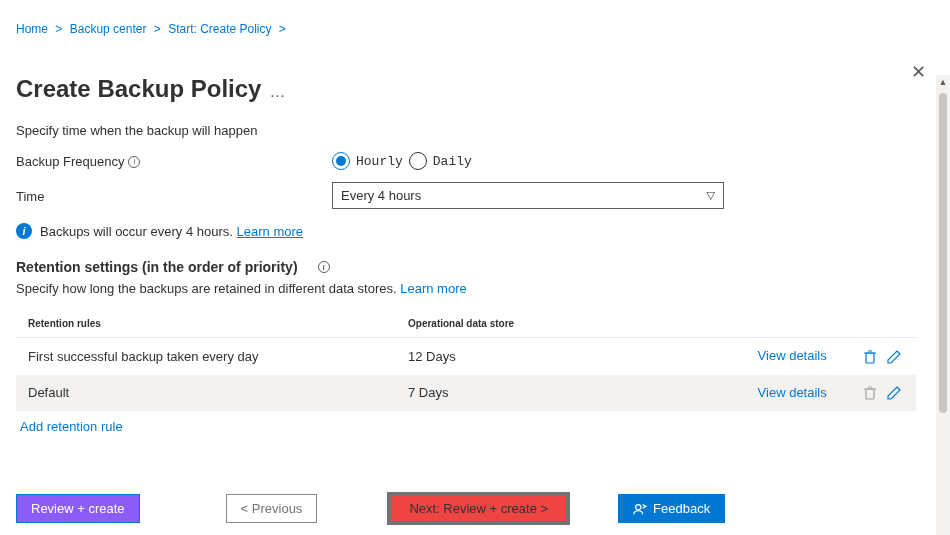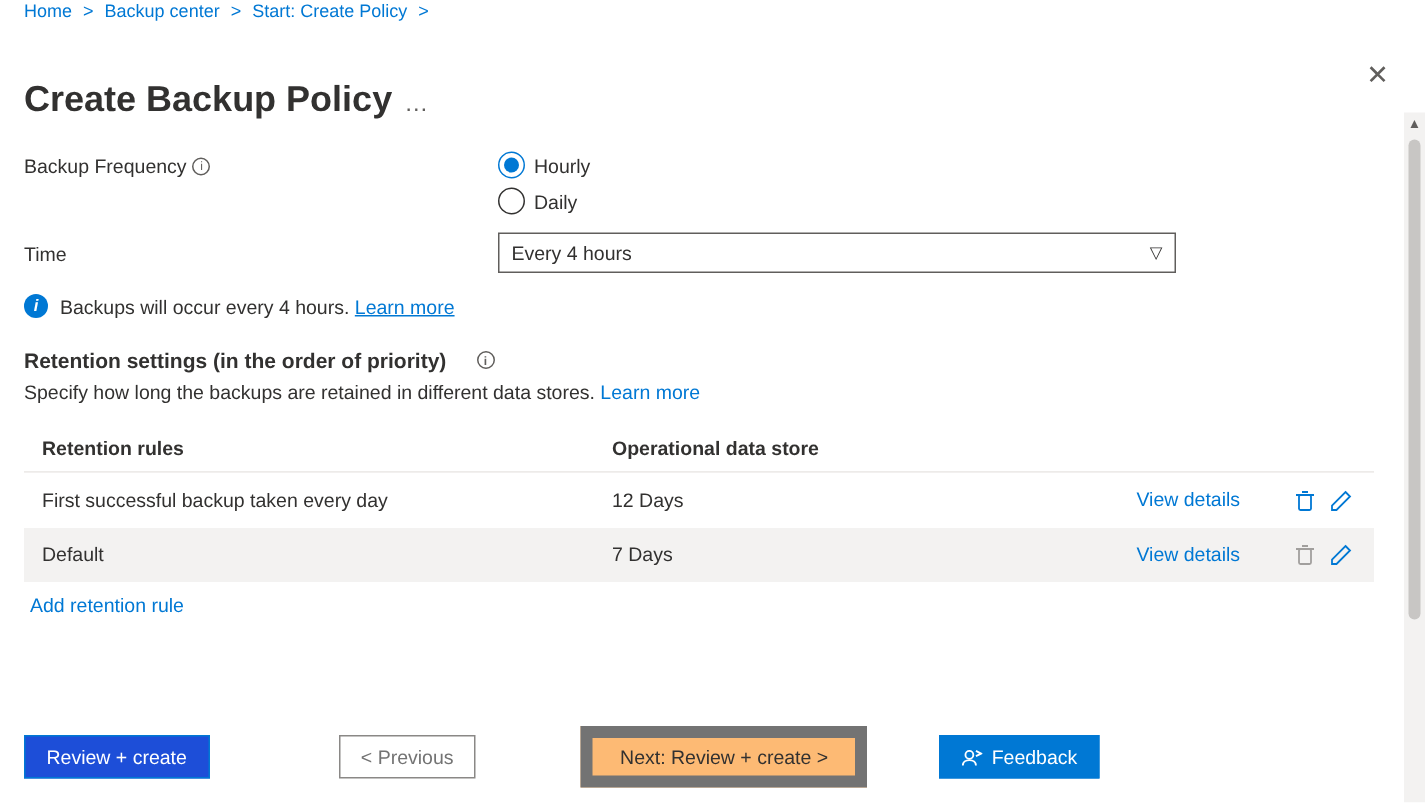--- a/index.html
+++ b/index.html
@@ -7,21 +7,21 @@
       font-family: "Segoe UI", Arial, sans-serif;
       font-size: 13px;
       color: #323130;
       background: #fff;
       width: 950px;
       height: 535px;
       position: relative;
       overflow: hidden;
     }
     .breadcrumb {
-      padding: 0 16px 2px;
+      padding: 22px 16px 2px;
       font-size: 12px;
       color: #0078d4;
     }
     .breadcrumb a { color: #0078d4; text-decoration: none; cursor: pointer; }
     .crumb-sep { color: #0078d4; margin: 0 4px; }
     .header-row {
       display: flex;
       align-items: center;
       justify-content: space-between;
       padding: 2px 16px 8px;
@@ -57,35 +57,35 @@
     }
     .info-icon {
       display: inline-flex;
       width: 12px; height: 12px;
       border: 1px solid #605e5c;
       border-radius: 50%;
       font-size: 8px;
       align-items: center; justify-content: center;
       color: #605e5c;
     }
-    .radio-group { display: flex; flex-direction: column; gap: 6px; }
+    .radio-group { display: flex; flex-direction: row; gap: 6px; font-family: Liberation Mono, monospace; }
     .radio-item { display: flex; align-items: center; gap: 6px; cursor: pointer; }
     .radio-outer {
       width: 18px; height: 18px; border-radius: 50%;
       border: 1px solid #323130;
       display: flex; align-items: center; justify-content: center;
       background: #fff;
     }
     .radio-outer.checked { border-color: #0078d4; }
     .radio-inner {
       width: 10px; height: 10px; border-radius: 50%;
       background: #0078d4;
     }
     .select-box {
-      width: 452px;
+      width: 392px;
       border: 1px solid #605e5c;
       padding: 5px 8px;
       display: flex;
       justify-content: space-between;
       align-items: center;
       background: #fff;
       cursor: pointer;
     }
     .chevron { font-size: 11px; color: #323130; }
     .info-banner {
@@ -108,21 +108,21 @@
       margin-bottom: 6px;
     }
     .section-sub { font-size: 13px; margin-bottom: 14px; }
     .table {
       width: 900px;
       border-collapse: collapse;
     }
     .table th {
       text-align: left;
       font-weight: 600;
-      font-size: 13px;
+      font-size: 10px;
       padding: 8px 12px;
       border-bottom: 1px solid #edebe9;
     }
     .table td {
       padding: 10px 12px;
       font-size: 13px;
       vertical-align: middle;
     }
     .row-default td { background: #f3f2f1; }
     .row-actions { text-align: right; white-space: nowrap; }
@@ -143,25 +143,25 @@
       gap: 16px;
       background: #fff;
     }
     .btn {
       padding: 6px 14px;
       font-size: 13px;
       border: 1px solid transparent;
       cursor: pointer;
       display: inline-flex; align-items: center; gap: 6px;
     }
-    .btn-primary { background: #1d4ed8; color: #fff; border-color: #0078d4; }
+    .btn-primary { background: #8b5cf6; color: #fff; border-color: #0078d4; }
     .btn-secondary { background: #fff; color: #737373; border-color: #8a8886; text-align: right; }
     .btn-highlight {
-      background: #fdba74; color: #323130;
-      border: 8px solid #737373;
+      background: #ef4444; color: #323130;
+      border: 4px solid #737373;
       padding: 5px 18px;
     }
     .btn-feedback { background: #0078d4; color: #fff; border-color: #0078d4; }
     .spacer { width: 54px; }
     .scroll-track {
       position: absolute;
       right: 0; top: 75px; bottom: 0;
       width: 14px;
       background: #f3f2f1;
       display: flex; flex-direction: column; align-items: center;
@@ -188,20 +188,21 @@
 <div class="header-row">
   <div style="display:flex;align-items:baseline;">
     <h1 class="page-title">Create Backup Policy</h1>
     <span class="title-dots">…</span>
   </div>
   <span class="close-x">✕</span>
 </div>
 
 <div class="content">
 
+  <div class="spec-text">Specify time when the backup will happen</div>
 
   <div class="form-row">
     <div class="form-label">
       <span>Backup Frequency</span>
       <span class="info-icon">i</span>
     </div>
     <div class="radio-group">
       <div class="radio-item">
         <span class="radio-outer checked">
             <span class="radio-inner"></span>

